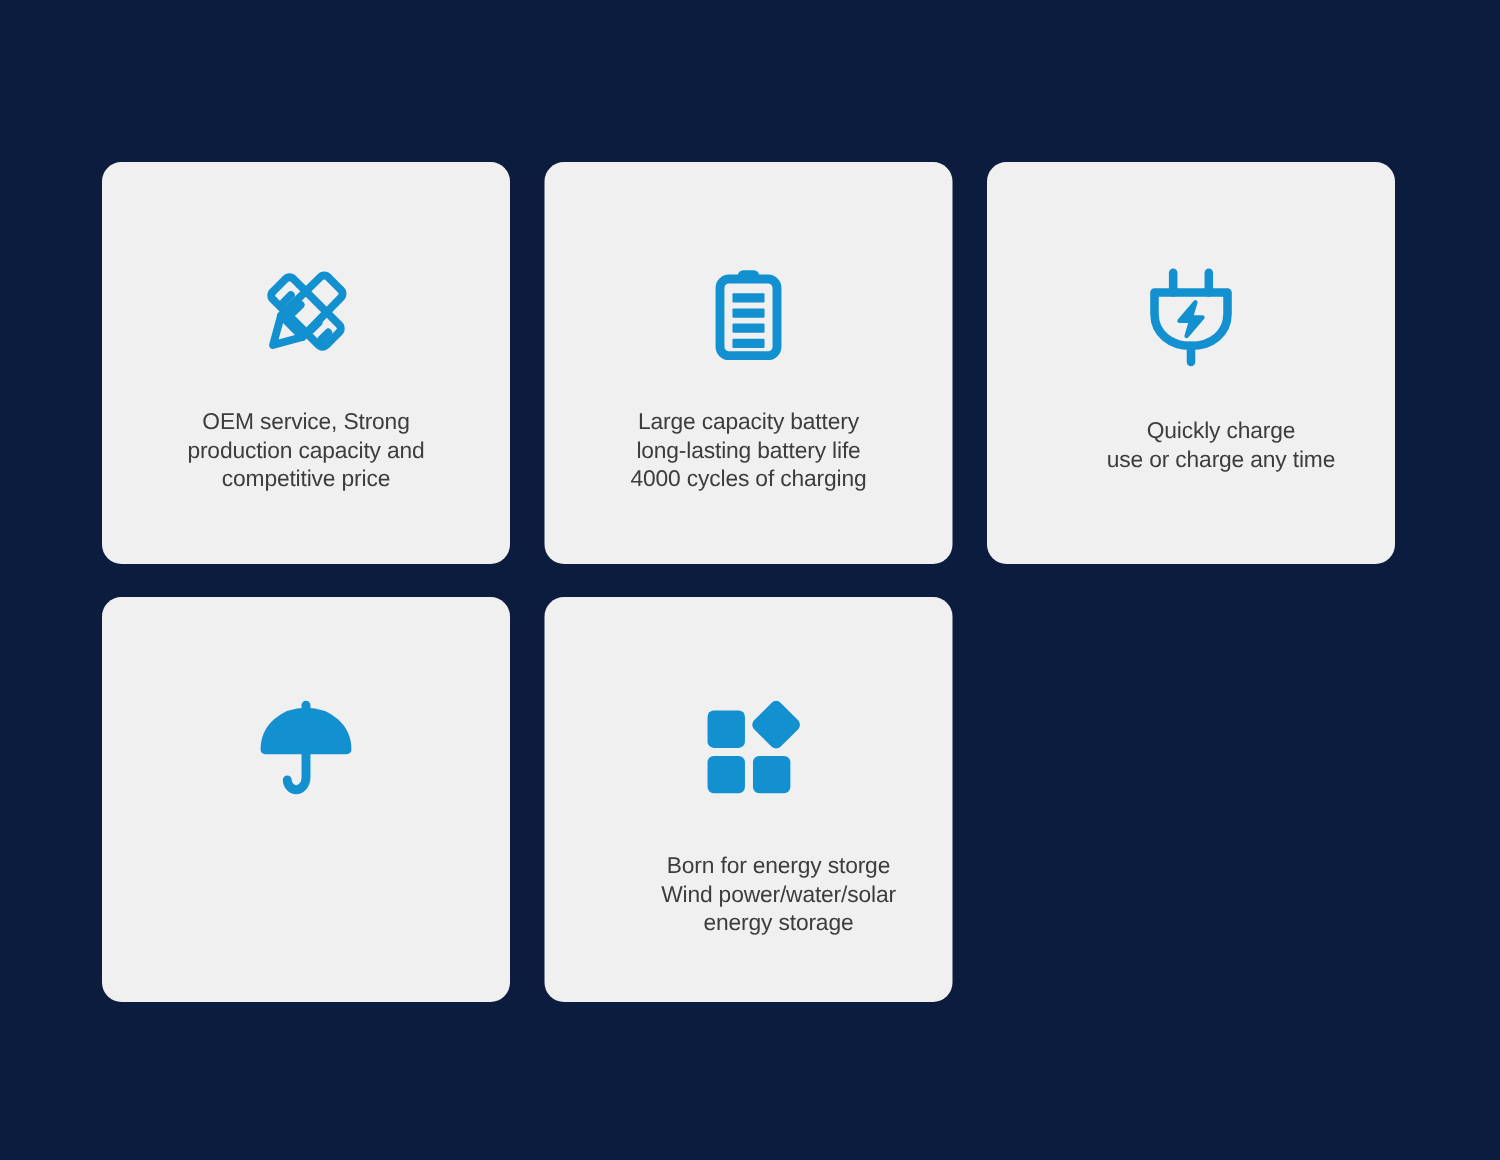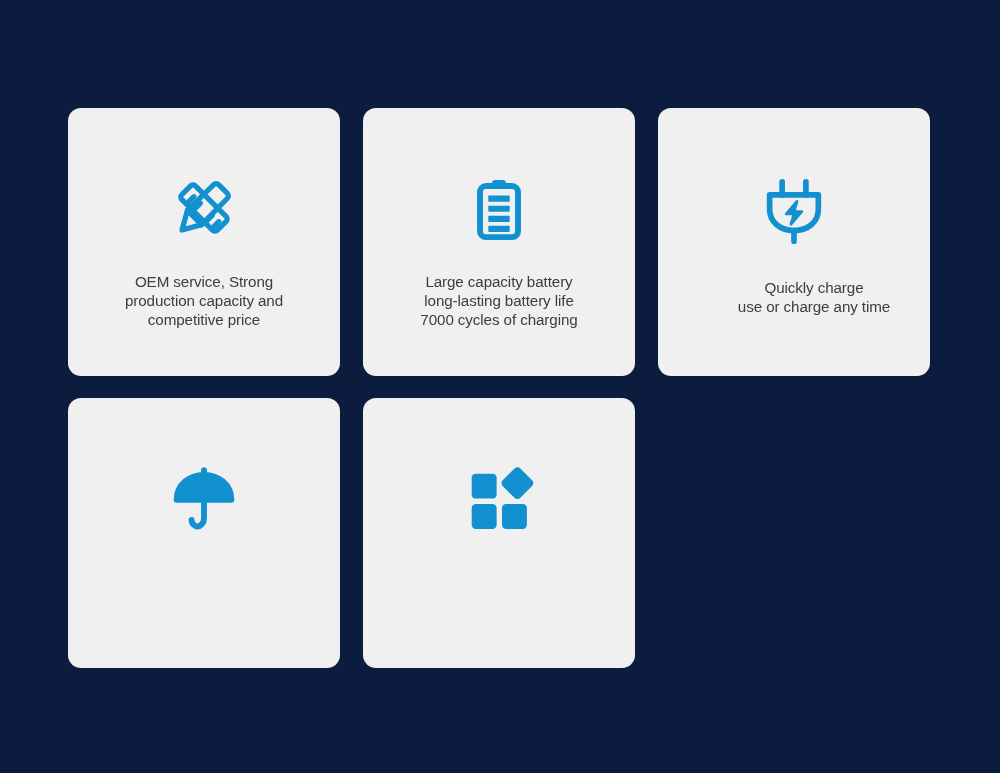--- a/index.html
+++ b/index.html
@@ -100,21 +100,21 @@
         <rect x="16" y="13.5" width="32" height="43" rx="5" ry="5" stroke="#1290d0" stroke-width="5" fill="none"></rect>
         <path d="M26 13.5 L26 11.5 A3 3 0 0 1 29 8.5 L35 8.5 A3 3 0 0 1 38 11.5 L38 13.5 Z" fill="#1290d0"></path>
         <rect x="23" y="21.5" width="18" height="5.2" rx="0.6" fill="#1290d0"></rect>
         <rect x="23" y="30" width="18" height="5.2" rx="0.6" fill="#1290d0"></rect>
         <rect x="23" y="38.5" width="18" height="5.2" rx="0.6" fill="#1290d0"></rect>
         <rect x="23" y="47" width="18" height="5.2" rx="0.6" fill="#1290d0"></rect>
       </svg>
     </div>
     <div class="card-text">Large capacity battery
 long-lasting battery life
-7000 cycles of charging</div>
+4000 cycles of charging</div>
   </div>
 
 
   <div class="feature-card row-2">
     <div class="card-icon">
       <svg width="76" height="76" viewBox="0 0 64 64" fill="none" stroke="#1290d0" stroke-width="4.8" stroke-linecap="round" stroke-linejoin="round">
         <path d="M22 10 L22 21"></path>
         <path d="M42 10 L42 21"></path>
         <path d="M11.5 21 L52.5 21 L52.5 33 C52.5 44 43.5 51 32 51 C20.5 51 11.5 44 11.5 33 Z"></path>
         <path d="M32 51 L32 60"></path>
@@ -137,15 +137,18 @@
 
   <div class="feature-card row-2">
     <div class="card-icon">
       <svg width="76" height="76" viewBox="0 0 64 64" fill="none">
         <rect x="9" y="11.5" width="21" height="21" rx="3.5" fill="#1290d0"></rect>
         <rect x="9" y="37" width="21" height="21" rx="3.5" fill="#1290d0"></rect>
         <rect x="34.5" y="37" width="21" height="21" rx="3.5" fill="#1290d0"></rect>
         <rect x="37" y="9" width="21" height="21" rx="3.5" fill="#1290d0" transform="rotate(45 47.5 19.5)"></rect>
       </svg>
     </div>
+    <div class="card-text">Born for energy storge
+Wind power/water/solar
+energy storage</div>
   </div>
 
 </div>
 
 </body></html>

